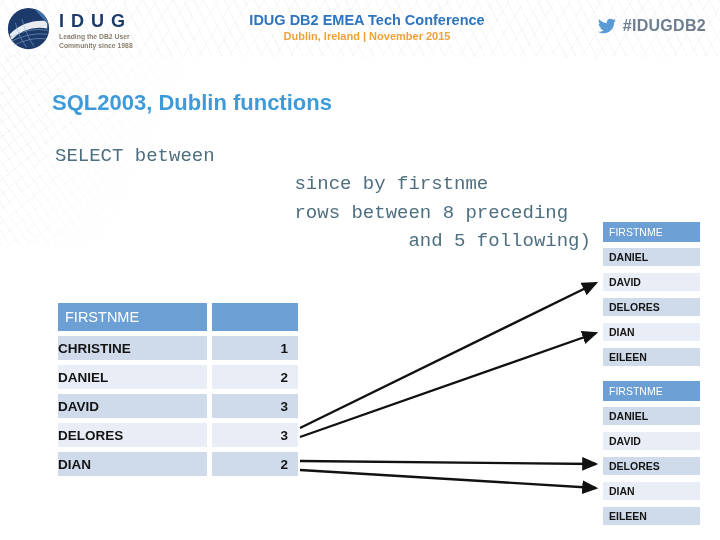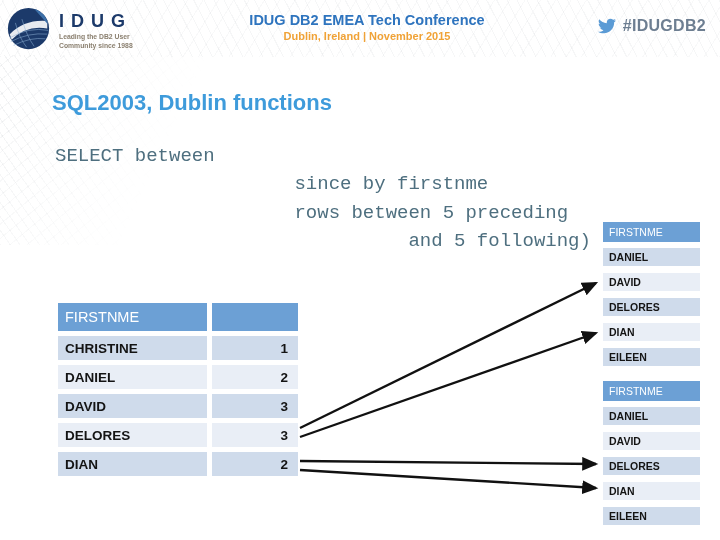--- a/index.html
+++ b/index.html
@@ -56,21 +56,21 @@
     display:flex;align-items:center;
   }
   
   .result-table{position:absolute;left:58px;top:303px;width:240px;}
   .rt-header{display:flex;height:28px;margin-bottom:5px;}
   .rt-header .th{font-size:14.5px;padding-left:7px;box-sizing:border-box;}
   .rt-h-name{width:149px;margin-right:5px;}
   .rt-h-count{width:86px;}
   .rt-row{display:flex;height:24px;margin-bottom:5px;}
   .rt-cell{display:flex;align-items:center;box-sizing:border-box;font-size:13.5px;font-weight:600;color:#141414;}
-  .rt-name{width:149px;margin-right:5px;padding-left:7px;}
+  .rt-name{width:149px;margin-right:5px;}
   .rt-count{width:86px;justify-content:flex-end;padding-right:10px;}
   
   .win-table{position:absolute;left:603px;width:97px;}
   .win-1{top:222px;}
   .win-2{top:381px;}
   .wt-header{height:20px;margin-bottom:6px;font-size:10.5px;padding-left:6px;box-sizing:border-box;}
   .wt-row{
     height:18px;margin-bottom:7px;display:flex;align-items:center;
     font-size:10.5px;font-weight:700;color:#141414;padding-left:6px;box-sizing:border-box;
   }
@@ -119,21 +119,21 @@
       <span class="hashtag">#IDUGDB2</span>
     </div>
   </div>
   <div class="corner-pattern"></div>
 
   <h1 class="slide-title">SQL2003, Dublin functions</h1>
 
   <div class="code">
     <div class="code-line">SELECT between</div>
     <div class="code-line">                     since by firstnme</div>
-    <div class="code-line">                     rows between 5 preceding</div>
+    <div class="code-line">                     rows between 8 preceding</div>
     <div class="code-line">                               and 5 following)</div>
   </div>
 
   <div class="result-table">
     <div class="rt-header">
       <div class="th rt-h-name">FIRSTNME</div>
       <div class="th rt-h-count"></div>
     </div>
     <div class="rows-wrap">
       <div class="rt-row">

